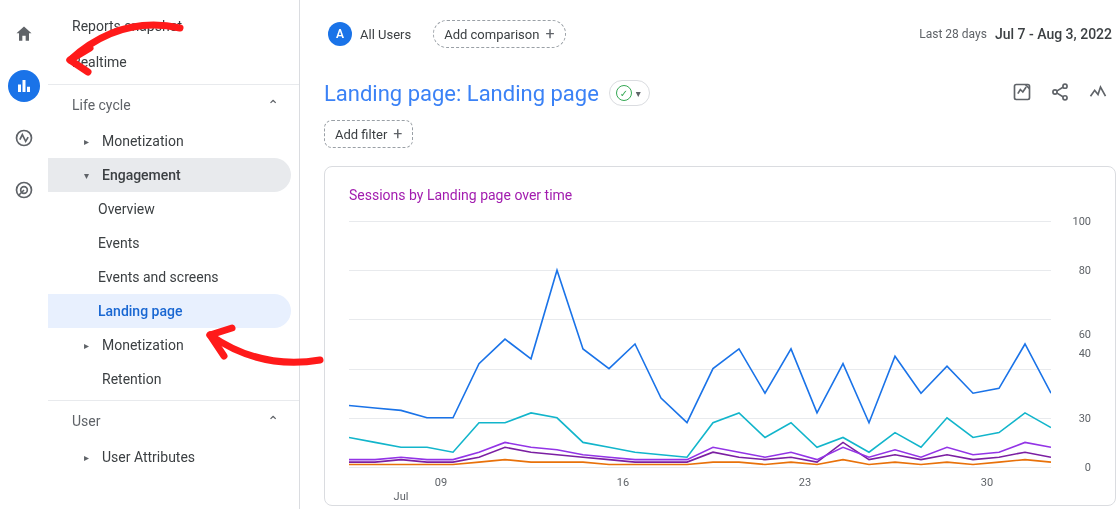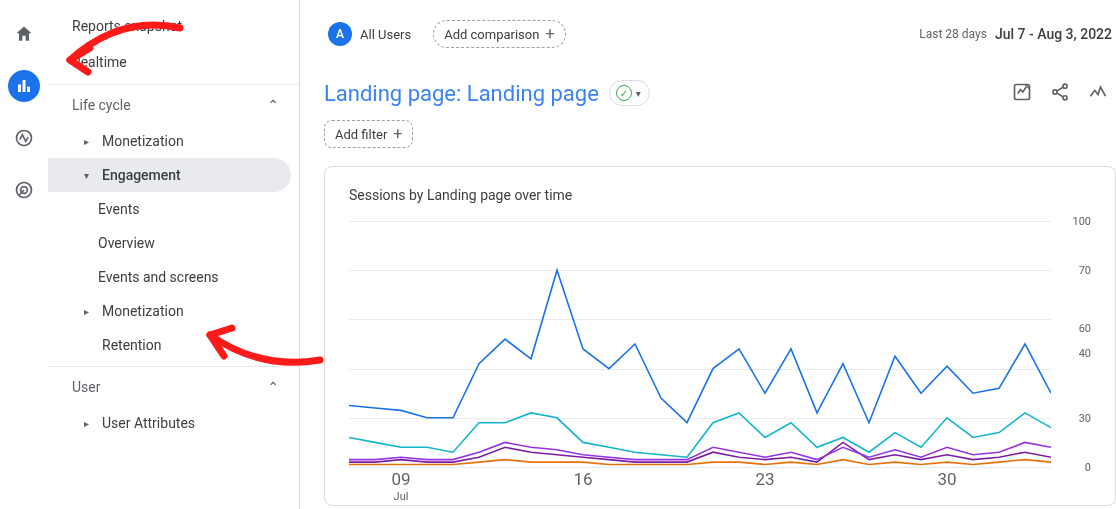--- a/index.html
+++ b/index.html
@@ -41,25 +41,25 @@
   .check-pill { display: flex; align-items: center; gap: 4px; height: 26px; padding: 0 8px 0 6px; border: 1px solid #dadce0; border-radius: 16px; cursor: pointer; }
   .check-circ { width: 16px; height: 16px; border-radius: 50%; border: 1.5px solid #34a853; display: flex; align-items: center; justify-content: center; color: #34a853; font-size: 10px; }
   .title-actions { display: flex; gap: 18px; color: #5f6368; }
   .title-actions .ico { cursor: pointer; }
   
   .filter-row { margin-top: 14px; }
   .add-filter { display: inline-flex; align-items: center; gap: 6px; height: 28px; padding: 0 10px; border: 1px dashed #9aa0a6; border-radius: 8px; font-size: 13px; color: #3c4043; cursor: pointer; }
   
   
   .card { margin-top: 18px; border: 1px solid #dadce0; border-radius: 8px; padding: 20px 24px 10px 24px; height: 340px; position: relative; overflow: hidden; }
-  .card-title { font-size: 14px; color: #404040; }
+  .card-title { font-size: 14px; color: #a21caf; }
   .chart-wrap { position: absolute; left: 24px; right: 24px; top: 50px; bottom: 10px; }
   .y-label { position: absolute; right: 0; font-size: 11px; color: #5f6368; transform: translateY(-50%); }
   .grid-line { position: absolute; left: 0; right: 40px; border-top: 1px solid #e8eaed; }
-  .x-label { position: absolute; bottom: 6px; font-size: 17px; color: #5f6368; transform: translateX(-50%); }
+  .x-label { position: absolute; bottom: 6px; font-size: 11px; color: #5f6368; transform: translateX(-50%); margin-left: 40px; }
   .x-sublabel { position: absolute; bottom: -8px; font-size: 11px; color: #5f6368; transform: translateX(-50%); }
   svg.plot { position: absolute; left: 0; top: 0; }
   
   
   .arrow { position: absolute; pointer-events: none; }
   
   .plus { font-size: 16px; color: #5f6368; line-height: 1; }
 </style>
 </head>
 <body>
@@ -101,23 +101,24 @@
     <span class="chev">⌃</span>
   </div>
   <div class="sb-row l1">
     <span class="caret">▸</span>
     <span>Monetization</span>
   </div>
   <div class="sb-row l1 active-parent">
     <span class="caret">▾</span>
     <span>Engagement</span>
   </div>
+  <div class="sb-row l2">Overview</div>
   <div class="sb-row l2">Events</div>
-  <div class="sb-row l2">Overview</div>
   <div class="sb-row l2">Events and screens</div>
+  <div class="sb-row l2 active">Landing page</div>
   <div class="sb-row l1">
     <span class="caret">▸</span>
     <span>Monetization</span>
   </div>
   <div class="sb-row l1">
     <span class="caret"></span>
     <span>Retention</span>
   </div>
 
   <div class="sb-section-hdr">
@@ -190,23 +191,23 @@
   <div class="card">
     <div class="card-title">Sessions by Landing page over time</div>
     <div class="chart-wrap" id="chart-wrap">
         <div class="grid-line" style="top: 250px;"></div>
         <div class="y-label" style="top: 250px;">0</div>
         <div class="grid-line" style="top: 200.8px;"></div>
         <div class="y-label" style="top: 200.8px;">30</div>
         <div class="grid-line" style="top: 151.6px;"></div>
         <div class="y-label" style="top: 136px;">40</div>
         <div class="grid-line" style="top: 102.4px;"></div>
-        <div class="y-label" style="top: 111px;">60</div>
+        <div class="y-label" style="top: 117px;">60</div>
         <div class="grid-line" style="top: 53.2px;"></div>
-        <div class="y-label" style="top: 53.2px;">70</div>
+        <div class="y-label" style="top: 53.2px;">80</div>
         <div class="grid-line" style="top: 4px;"></div>
         <div class="y-label" style="top: 4px;">100</div>
         <div class="x-label" style="left: 52px;">09</div>
         <div class="x-label" style="left: 234px;">16</div>
         <div class="x-label" style="left: 416px;">23</div>
         <div class="x-label" style="left: 598px;">30</div>
         <div class="x-sublabel" style="left: 52px;">Jul</div>
         <svg class="plot" width="702" height="250">
           <path d="M0.0 188.5 L26.0 191.0 L52.0 193.4 L78.0 200.8 L104.0 200.8 L130.0 146.7 L156.0 122.1 L182.0 141.8 L208.0 53.2 L234.0 131.9 L260.0 151.6 L286.0 127.0 L312.0 181.1 L338.0 205.7 L364.0 151.6 L390.0 131.9 L416.0 176.2 L442.0 131.9 L468.0 195.9 L494.0 146.7 L520.0 205.7 L546.0 139.3 L572.0 176.2 L598.0 149.1 L624.0 176.2 L650.0 171.3 L676.0 127.0 L702.0 176.2 " fill="none" stroke="#1a73e8" stroke-width="1.6"></path>
           <path d="M0.0 220.5 L26.0 225.4 L52.0 230.3 L78.0 230.3 L104.0 235.2 L130.0 205.7 L156.0 205.7 L182.0 195.9 L208.0 200.8 L234.0 225.4 L260.0 230.3 L286.0 235.2 L312.0 237.7 L338.0 240.2 L364.0 205.7 L390.0 195.9 L416.0 220.5 L442.0 205.7 L468.0 230.3 L494.0 220.5 L520.0 235.2 L546.0 215.6 L572.0 230.3 L598.0 200.8 L624.0 220.5 L650.0 215.6 L676.0 195.9 L702.0 210.6 " fill="none" stroke="#12b5cb" stroke-width="1.6"></path>

